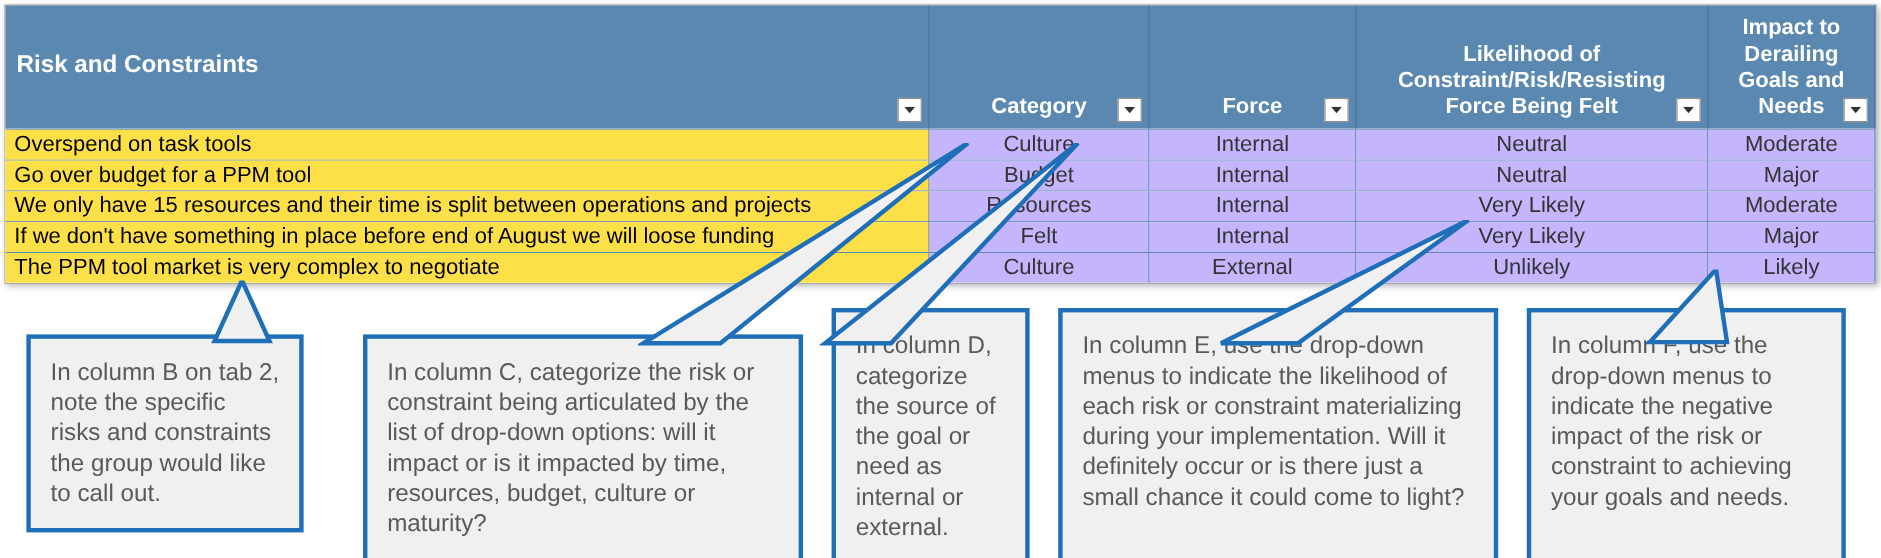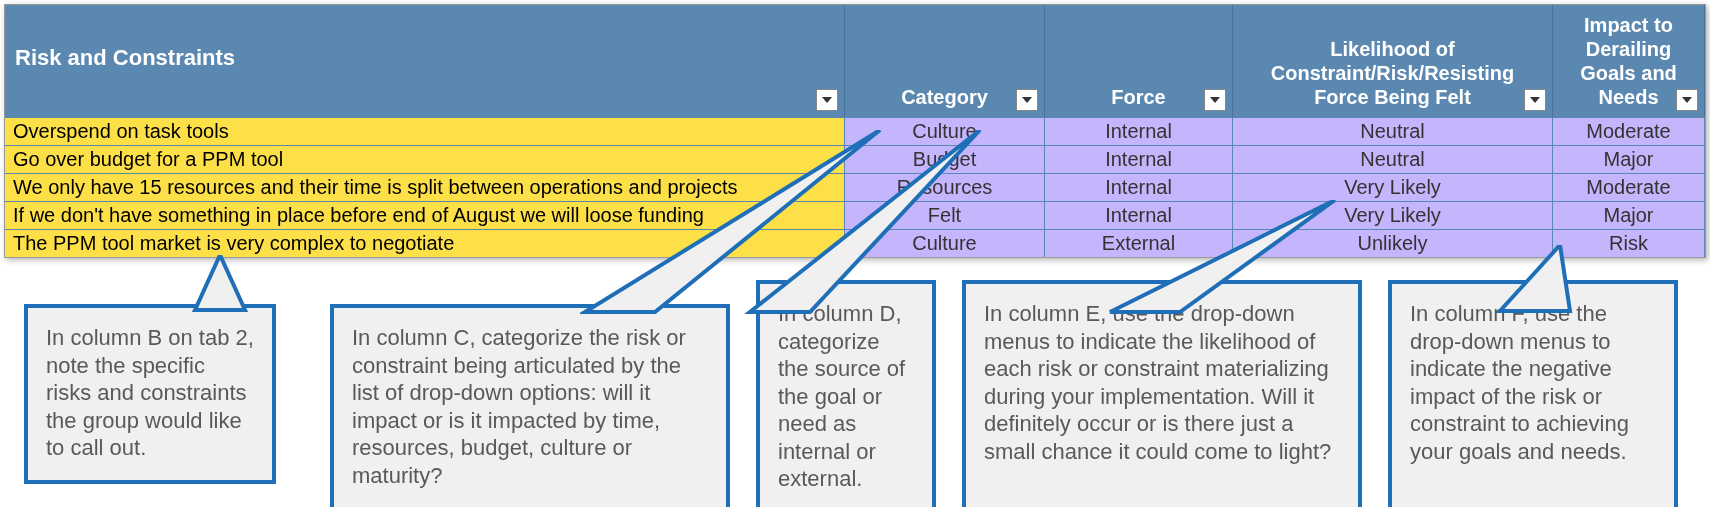--- a/index.html
+++ b/index.html
@@ -103,21 +103,21 @@
         <div class="data-cell grey col-cat">Felt</div>
         <div class="data-cell grey col-src">Internal</div>
         <div class="data-cell grey col-like">Very Likely</div>
         <div class="data-cell grey col-imp">Major</div>
       </div>
       <div class="data-row">
         <div class="data-cell left">The PPM tool market is very complex to negotiate</div>
         <div class="data-cell grey col-cat">Culture</div>
         <div class="data-cell grey col-src">External</div>
         <div class="data-cell grey col-like">Unlikely</div>
-        <div class="data-cell grey col-imp">Risk</div>
+        <div class="data-cell grey col-imp">Likely</div>
       </div>
     </div>
 </div>
 
 <svg class="pointer" style="left:190px; top:255px; width:60px; height:60px;">
   <polygon points="30,0 55,55 5,55" fill="#f0f0f0" stroke="#1f6fb8" stroke-width="4"></polygon>
 </svg>
 <svg class="pointer" style="left:580px; top:130px; width:320px; height:186px;">
   <polygon points="300,0 75,182 5,182" fill="#f0f0f0" stroke="#1f6fb8" stroke-width="4"></polygon>
 </svg>

